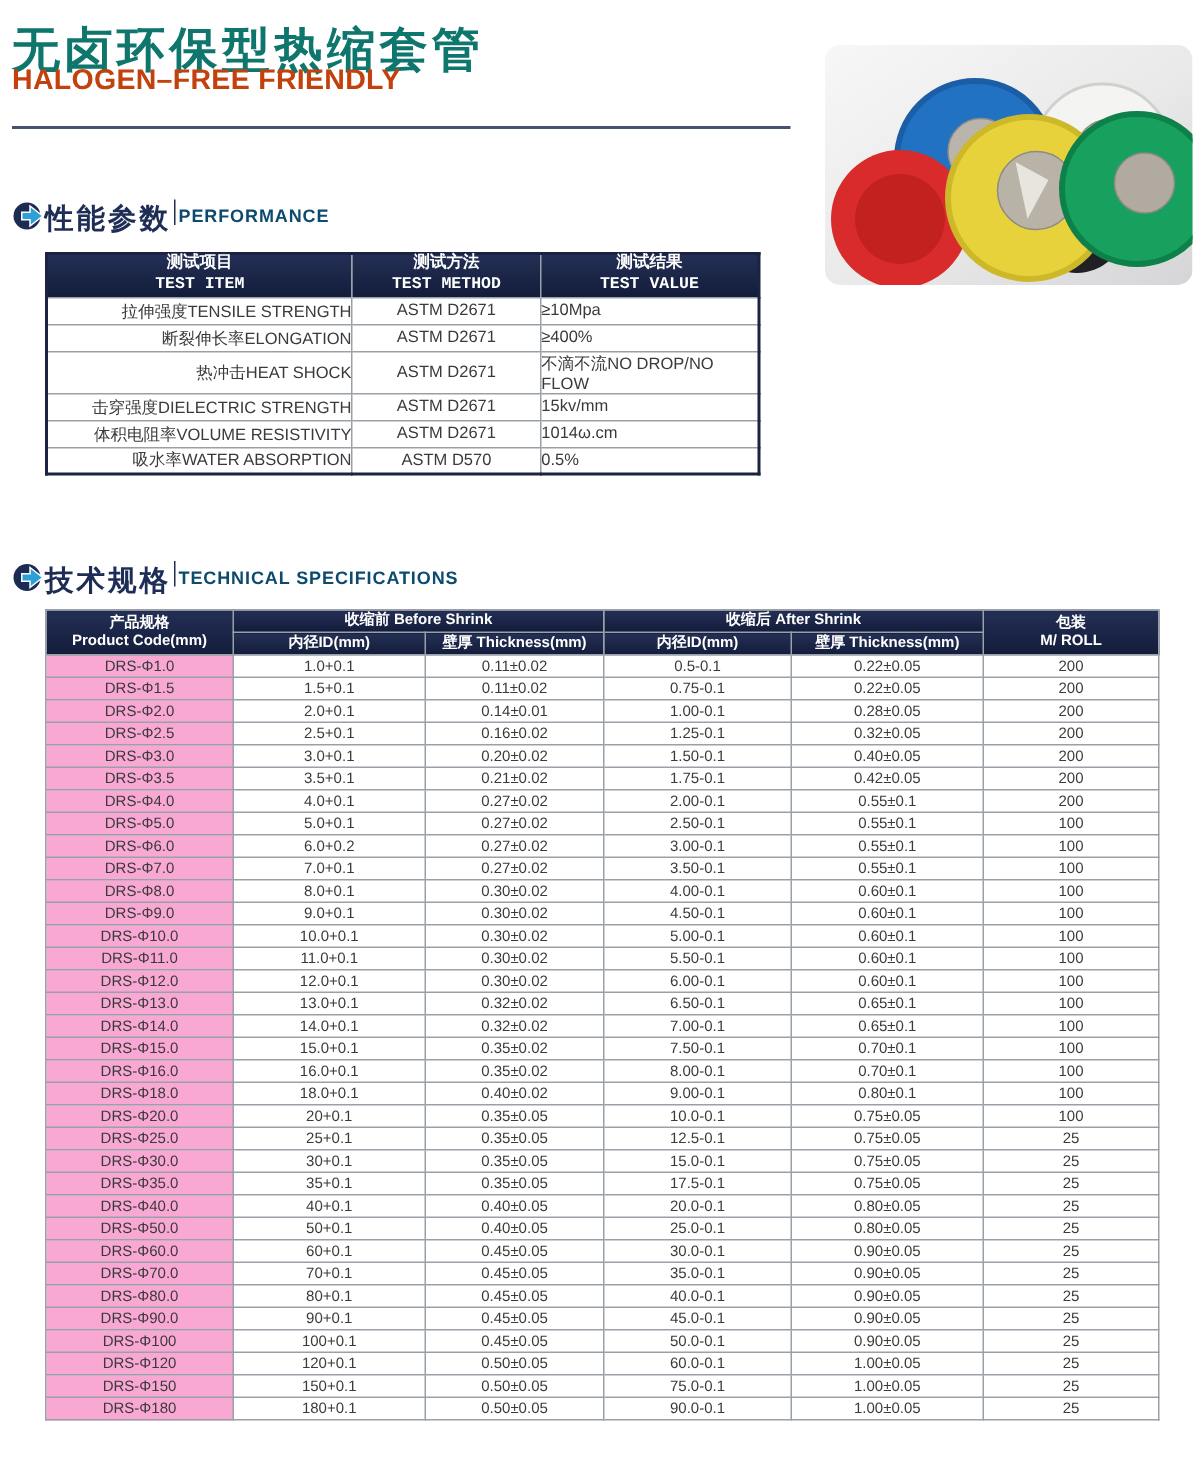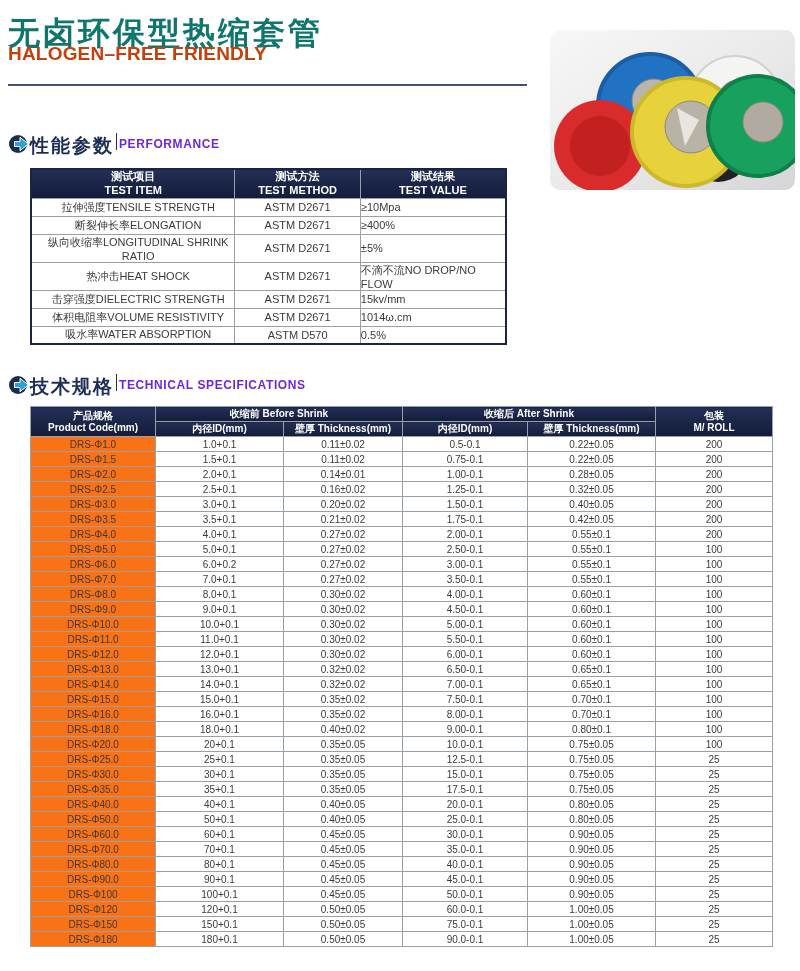--- a/index.html
+++ b/index.html
@@ -15,47 +15,47 @@
   #header-rule { position:absolute; left:8px; top:84px; width:519px; height:2px; background:#46536e; }
 
   
   #product-photo { position:absolute; left:550px; top:30px; width:245px; height:160px; }
 
   
   .section-head { position:absolute; left:8px; display:flex; gap:0; }
   .section-head .bullet { width:22px; height:22px; flex:0 0 auto; }
   .sec-cn { font-size:19px; font-weight:bold; color:#1e2d55; letter-spacing:2px; }
   .sec-sep { width:1px; height:17px; background:#1e2d55; margin:0 2px; }
-  .sec-en { font-size:12px; font-weight:bold; color:#6d28d9; letter-spacing:0.6px; padding-top:4px; }
+  .sec-en { font-size:12px; font-weight:bold; color:#0c4a6e; letter-spacing:0.6px; padding-top:4px; }
   #perf-head { top:133px; }
   #spec-head { top:374px; }
 
   
   table { border-collapse:collapse; table-layout:fixed; }
   th, td { border:1px solid #9aa0a8; }
   thead th { background:linear-gradient(#232f55,#131c3a); color:#fff; font-weight:bold;
     text-align:center; vertical-align:middle; }
   tbody td { background:#fff; color:#3a3a3a; text-align:center; vertical-align:middle; }
 
   
   #perf-table { position:absolute; left:30px; top:168px; width:477px;
     border:2px solid #1a2442; }
-  #perf-table thead th { height:21px; font-size:11px; line-height:1.25; }
+  #perf-table thead th { height:21px; font-size:11px; line-height:1.25;font-family:Liberation Mono, monospace; }
   #perf-table tbody td { height:18px; font-size:11px; }
-  #perf-table tbody td:nth-child(1) { text-align:center; padding-left:10px; }
+  #perf-table tbody td:nth-child(1) { text-align:right; padding-left:10px; }
   #perf-table tbody td:nth-child(2) { }
   #perf-table tbody td:nth-child(3) { text-align:left; padding-left:0; }
 
   
   #spec-table { position:absolute; left:30px; top:406px; width:742px;
     border:1px solid #7d838c;padding-left:26px; }
   #spec-table thead th { font-size:10px; line-height:1.2; height:14px; padding:1px 0; }
   #spec-table thead th .two-line { line-height:1.15; }
   #spec-table tbody td { height:15px; font-size:10px; padding:0; }
-  #spec-table tbody td:first-child { background:#f97316;margin-left:20px; }
+  #spec-table tbody td:first-child { background:#f9a8d4;margin-left:20px; }
 </style>
 </head>
 <body>
 
 <div id="page">
 
   <div id="title-cn">无卤环保型热缩套管</div>
   <div id="subtitle">
     <div>HALOGEN–FREE FRIENDLY</div>
   </div>
@@ -135,25 +135,20 @@
     <tbody>
         <tr>
           <td>拉伸强度TENSILE STRENGTH</td>
           <td>ASTM D2671</td>
           <td>≥10Mpa</td>
         </tr>
         <tr>
           <td>断裂伸长率ELONGATION</td>
           <td>ASTM D2671</td>
           <td>≥400%</td>
-        </tr>
-        <tr>
-          <td>纵向收缩率LONGITUDINAL SHRINK RATIO</td>
-          <td>ASTM D2671</td>
-          <td>±5%</td>
         </tr>
         <tr>
           <td>热冲击HEAT SHOCK</td>
           <td>ASTM D2671</td>
           <td>不滴不流NO DROP/NO FLOW</td>
         </tr>
         <tr>
           <td>击穿强度DIELECTRIC STRENGTH</td>
           <td>ASTM D2671</td>
           <td>15kv/mm</td>

